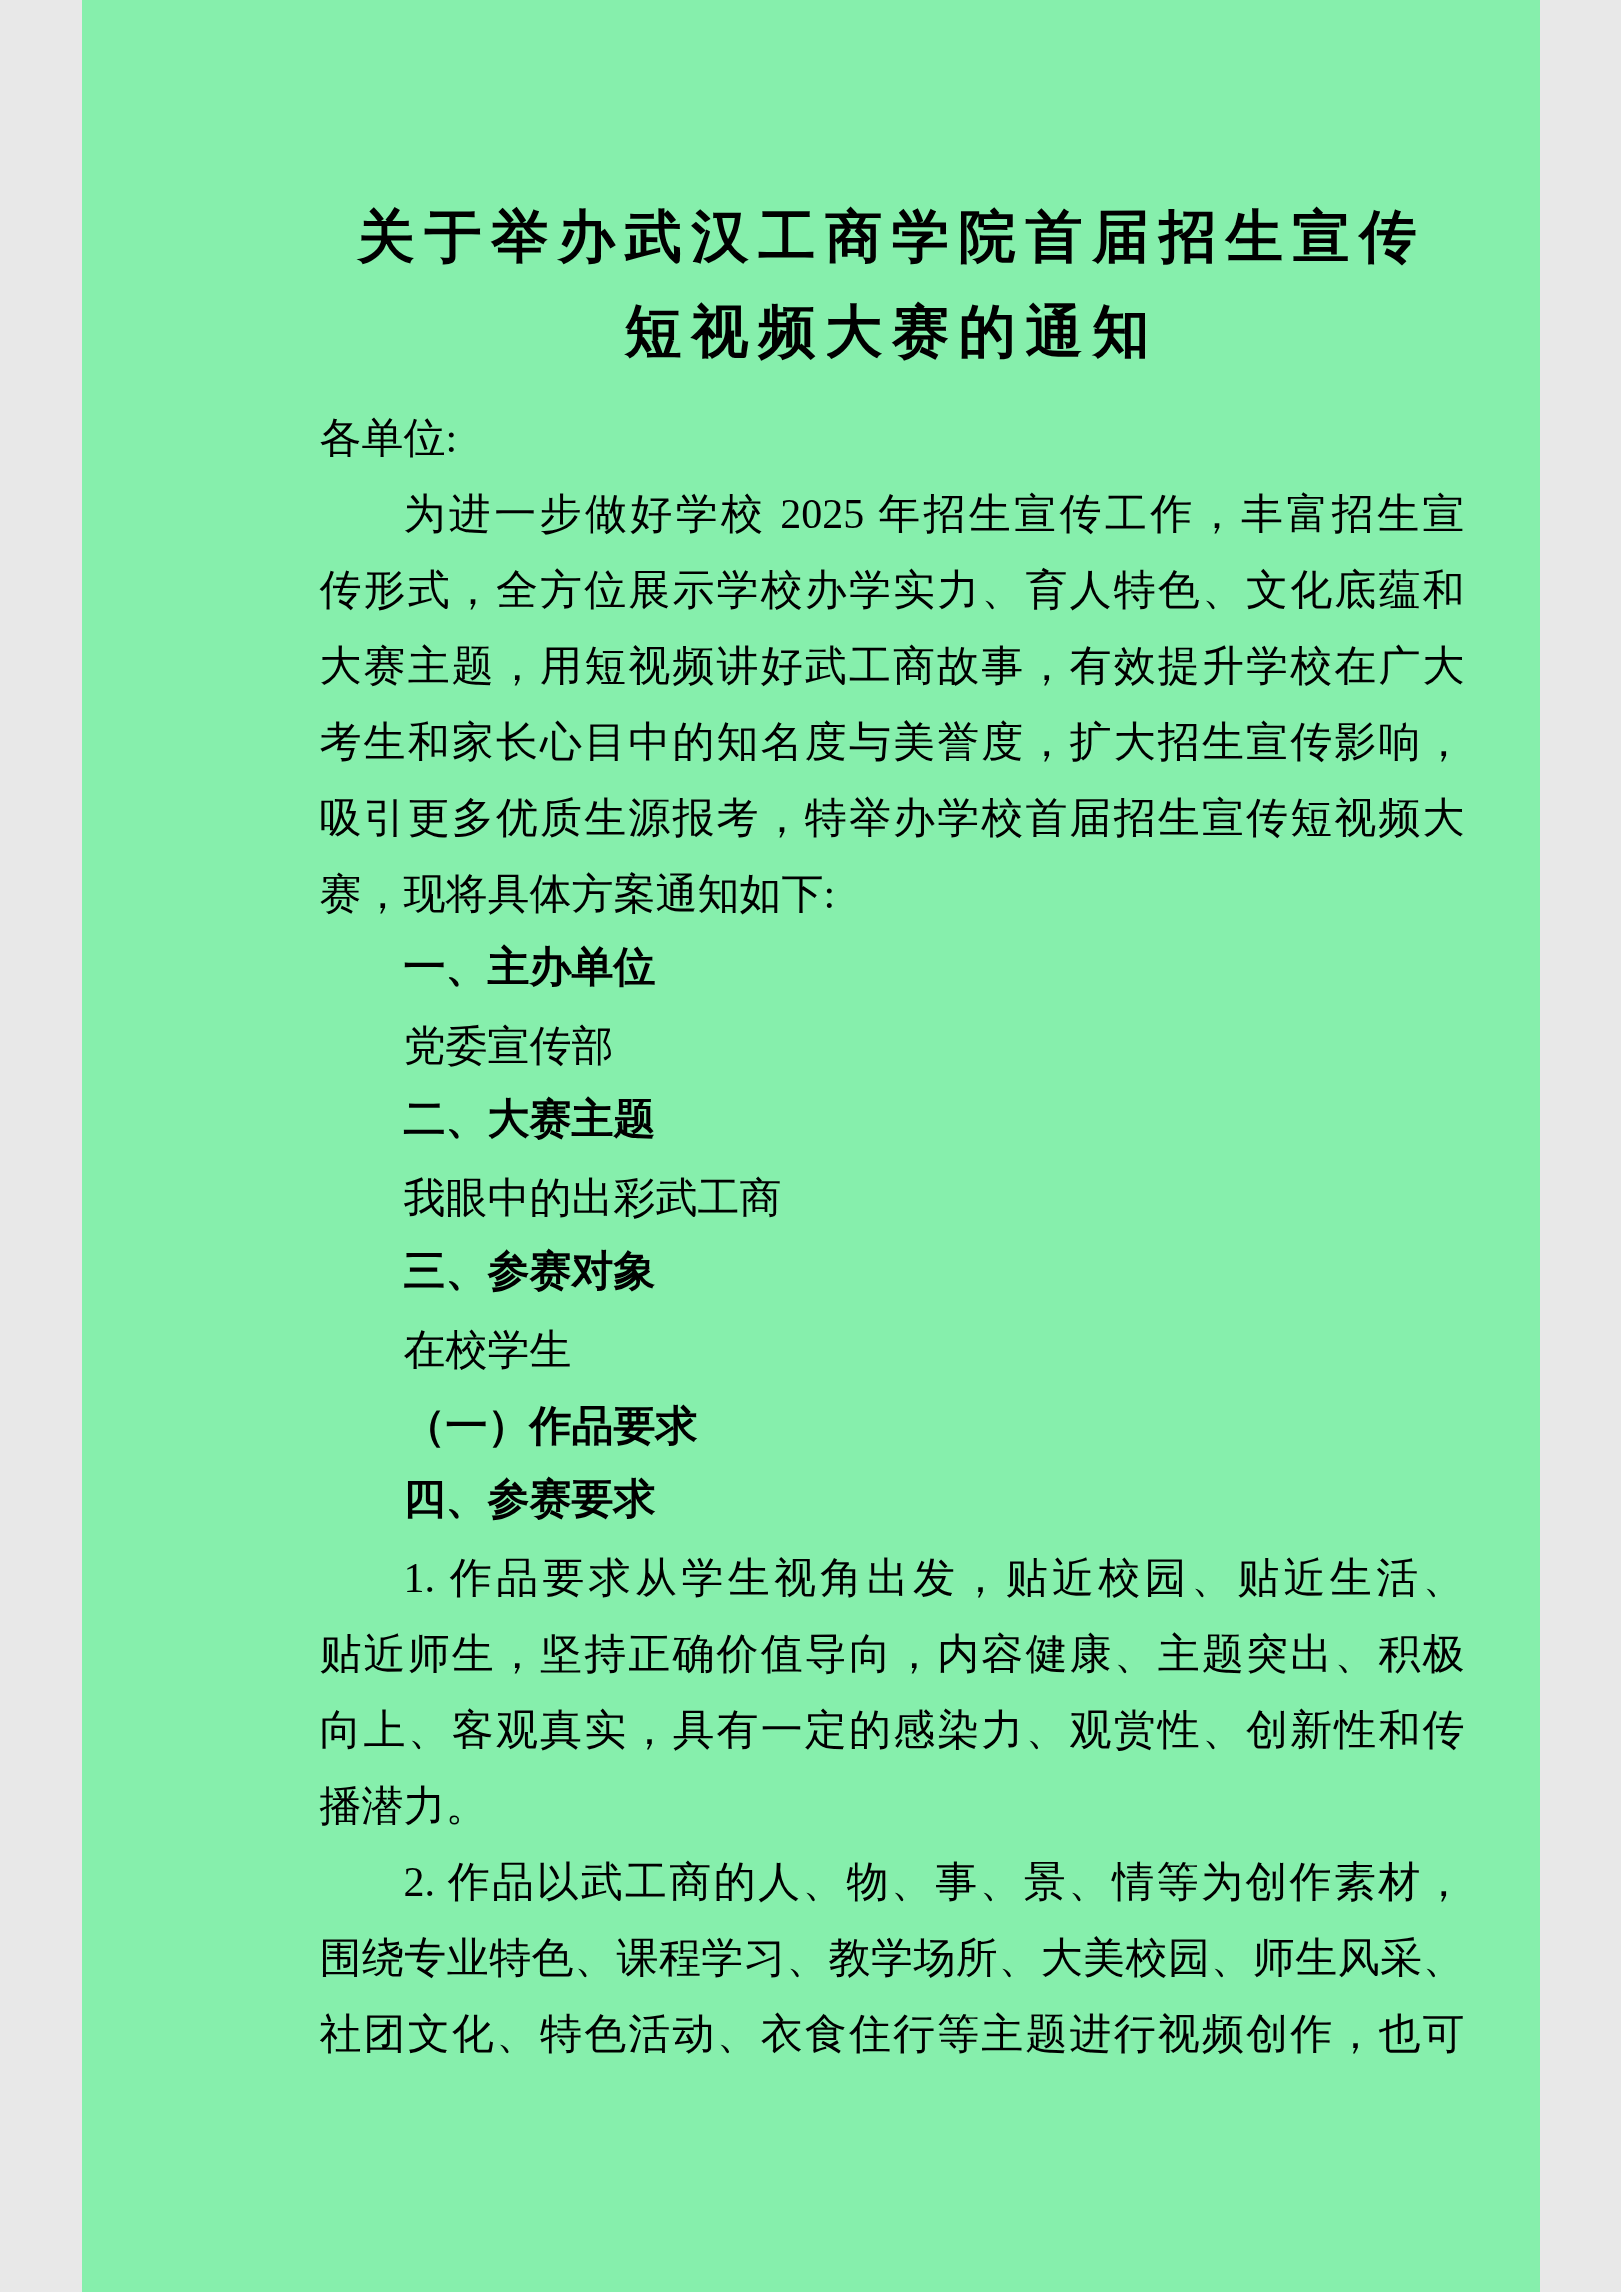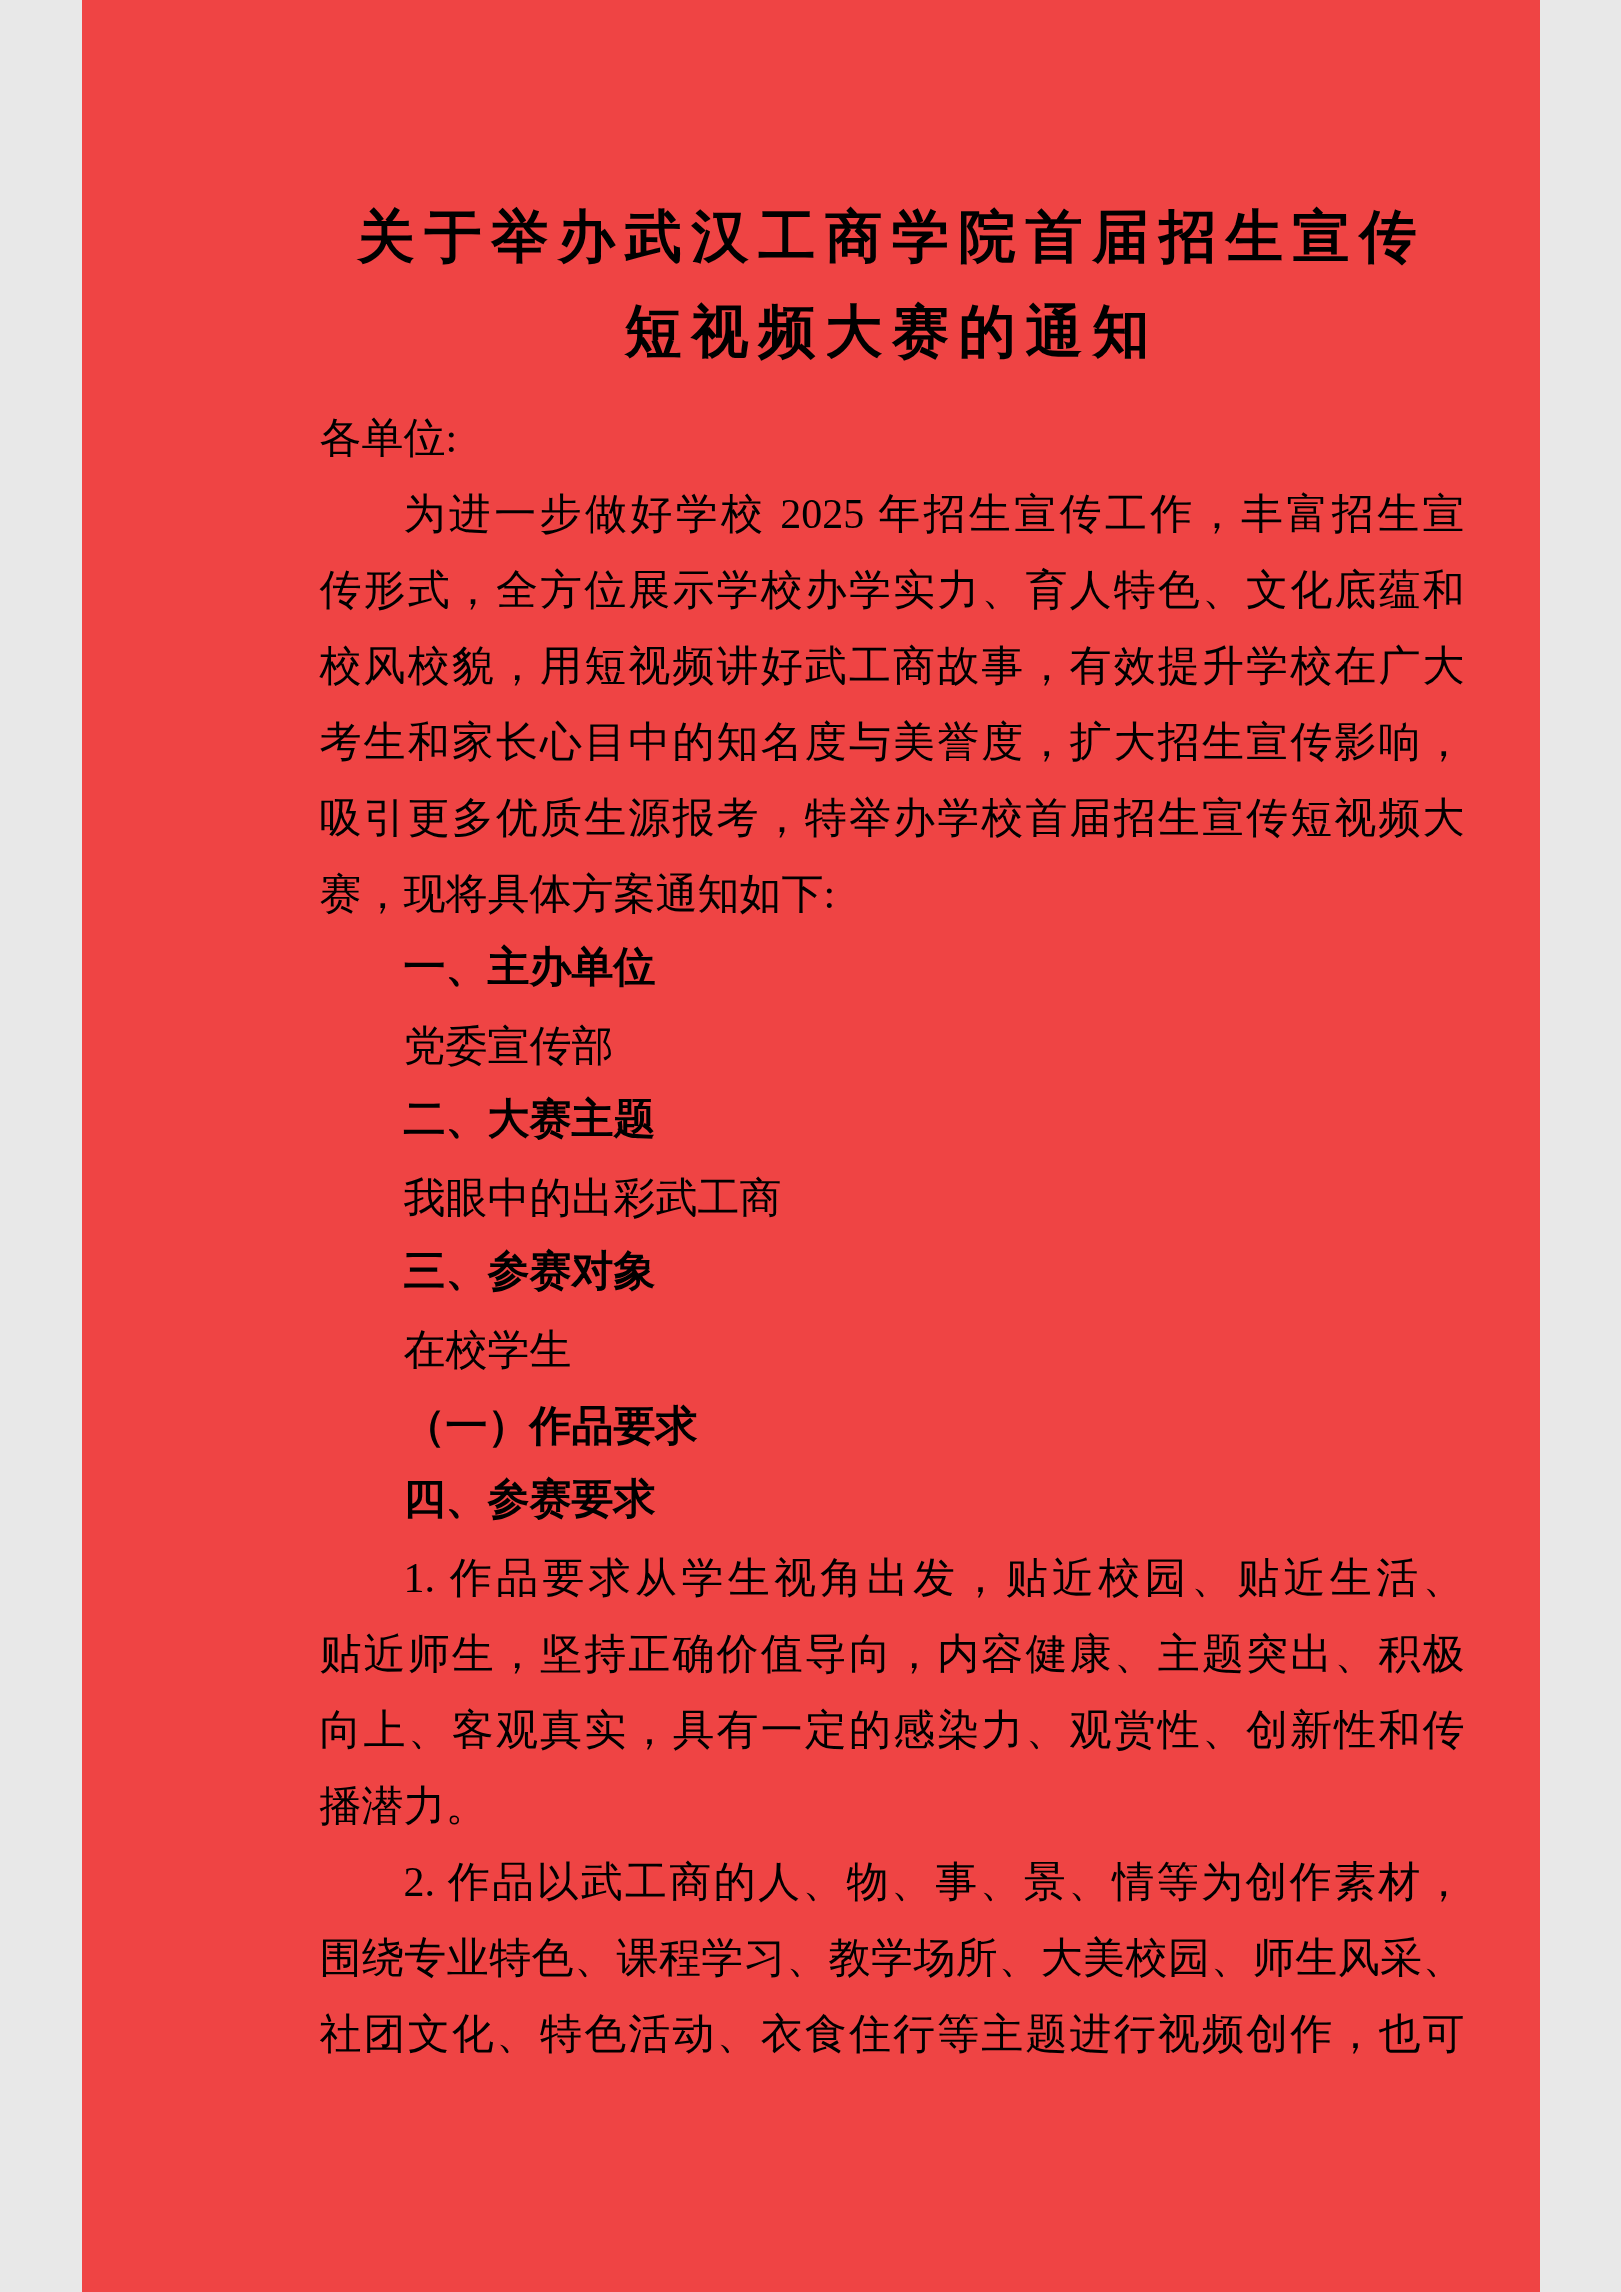--- a/index.html
+++ b/index.html
@@ -1,19 +1,19 @@
 <!DOCTYPE html>
 <html lang="zh"><head>
 <meta charset="utf-8">
 <style>
   html,body{margin:0;padding:0;background:#e8e8e8;}
   .page{
     position:relative;
     width:1458px;height:2293px;
-    background:#ef4444;
+    background:#86efac;
     color:#000000;
     font-family:"Liberation Serif","DejaVu Serif",serif;
     overflow:hidden;
     margin:0 auto;
   }
   .doc-title{
     position:absolute;
     top:189px;left:0;width:1621px;
     text-align:center;
     font-weight:bold;
@@ -51,21 +51,21 @@
 
 <div class="page">
   <div class="doc-title">
     <div>关于举办武汉工商学院首届招生宣传</div>
     <div>短视频大赛的通知</div>
   </div>
   <main class="doc-body">
       <div class="line">各单位:</div>
       <div class="line ind just">为进一步做好学校 2025 年招生宣传工作，丰富招生宣</div>
       <div class="line just">传形式，全方位展示学校办学实力、育人特色、文化底蕴和</div>
-      <div class="line just">校风校貌，用短视频讲好武工商故事，有效提升学校在广大</div>
+      <div class="line just">大赛主题，用短视频讲好武工商故事，有效提升学校在广大</div>
       <div class="line just">考生和家长心目中的知名度与美誉度，扩大招生宣传影响，</div>
       <div class="line just">吸引更多优质生源报考，特举办学校首届招生宣传短视频大</div>
       <div class="line">赛，现将具体方案通知如下:</div>
       <div class="line h1 ind">一、主办单位</div>
       <div class="line ind">党委宣传部</div>
       <div class="line h1 ind">二、大赛主题</div>
       <div class="line ind">我眼中的出彩武工商</div>
       <div class="line h1 ind">三、参赛对象</div>
       <div class="line ind">在校学生</div>
       <div class="line h2 ind">（一）作品要求</div>

